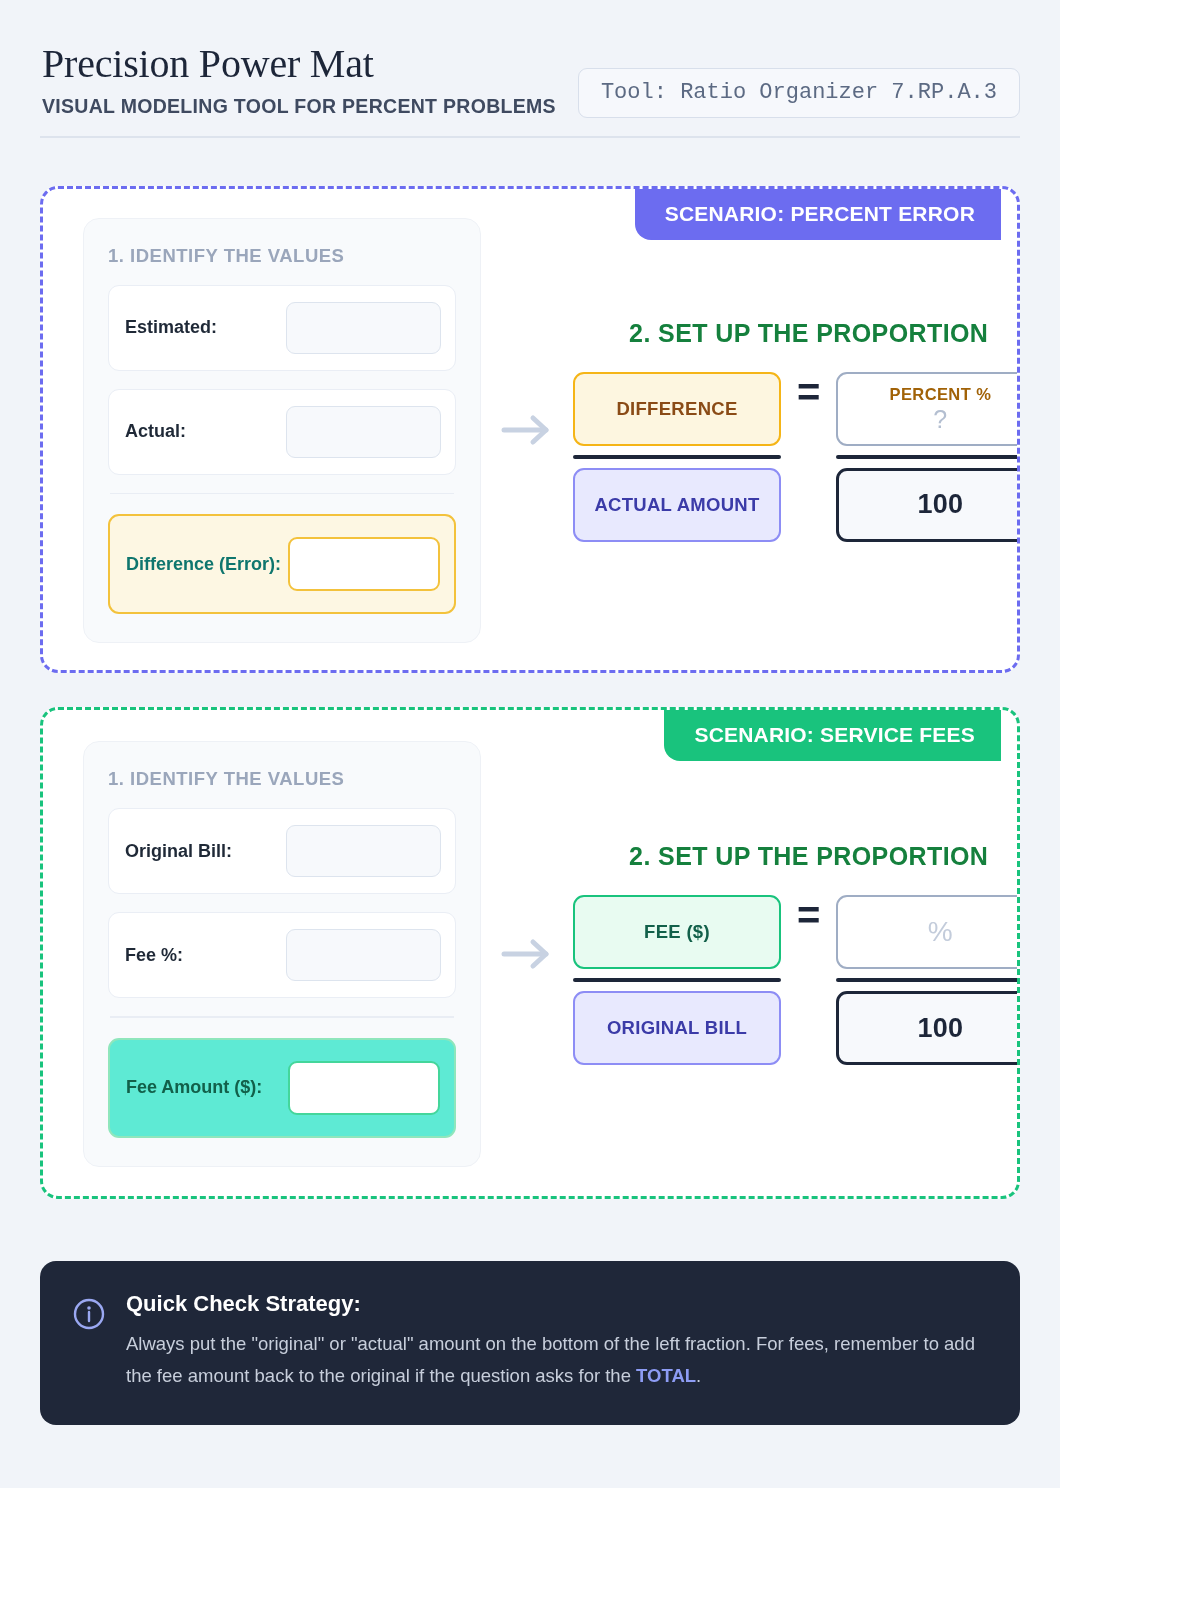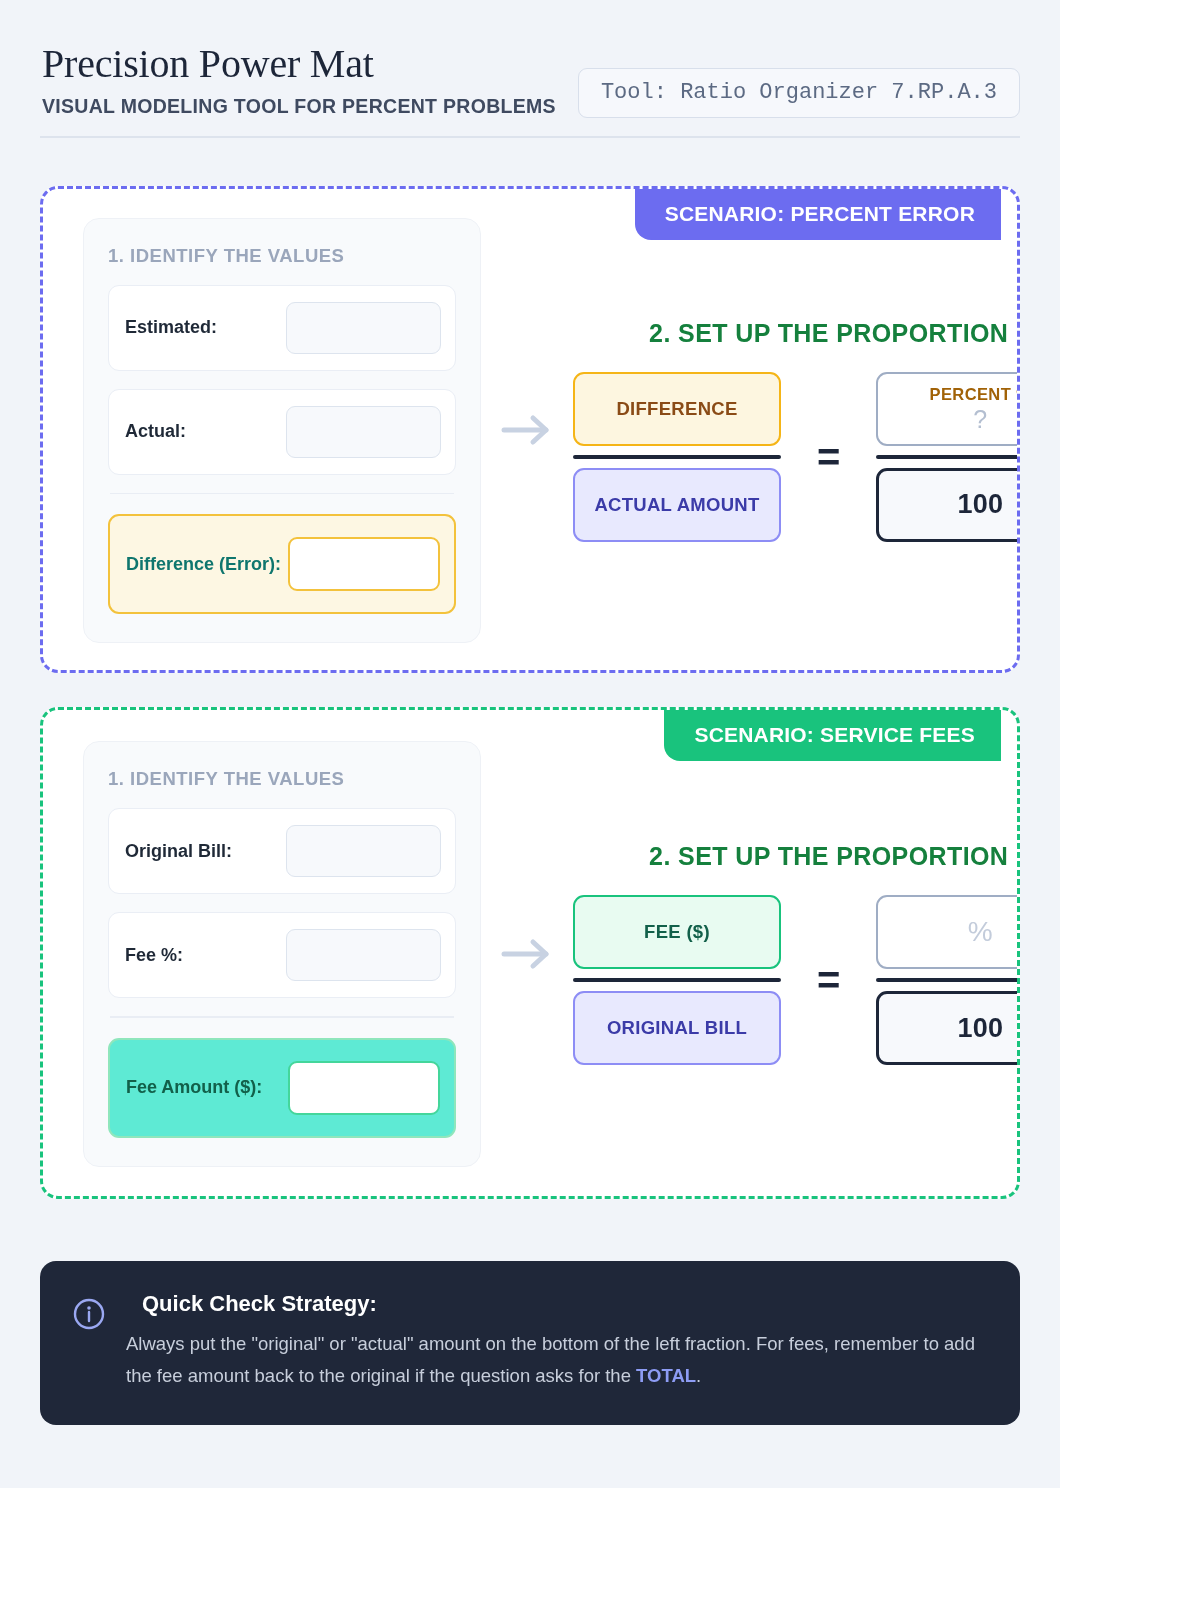--- a/index.html
+++ b/index.html
@@ -182,22 +182,21 @@
   .proportion-title {
     font-size: 25px;
     font-weight: 700;
     letter-spacing: 0.4px;
     color: #15803d;
     text-transform: uppercase;
     margin-bottom: 24px;
   }
   .proportion-row {
     display: flex;
-    align-items: center;
-    gap: 34px;
+    gap: 14px;
   }
   .fraction {
     display: flex;
     flex-direction: column;
     width: 208px;
   }
   .frac-bar {
     height: 4px;
     background: #1d2639;
     border-radius: 2px;
@@ -277,21 +276,20 @@
     display: flex;
     gap: 20px;
     margin-bottom: 56px;
   }
   .note-icon { flex: none; padding-top: 6px; }
   .note-title {
     font-size: 22px;
     font-weight: 700;
     color: #ffffff;
     margin-bottom: 11px;
-    margin-left: 16px;
   }
   .note-body {
     font-size: 18.5px;
     line-height: 1.72;
     color: #c7cedb;
     max-width: 1010px;
   }
   .note-body .accent { color: #8d9cf4; font-weight: 700; }
 </style>
 </head>

